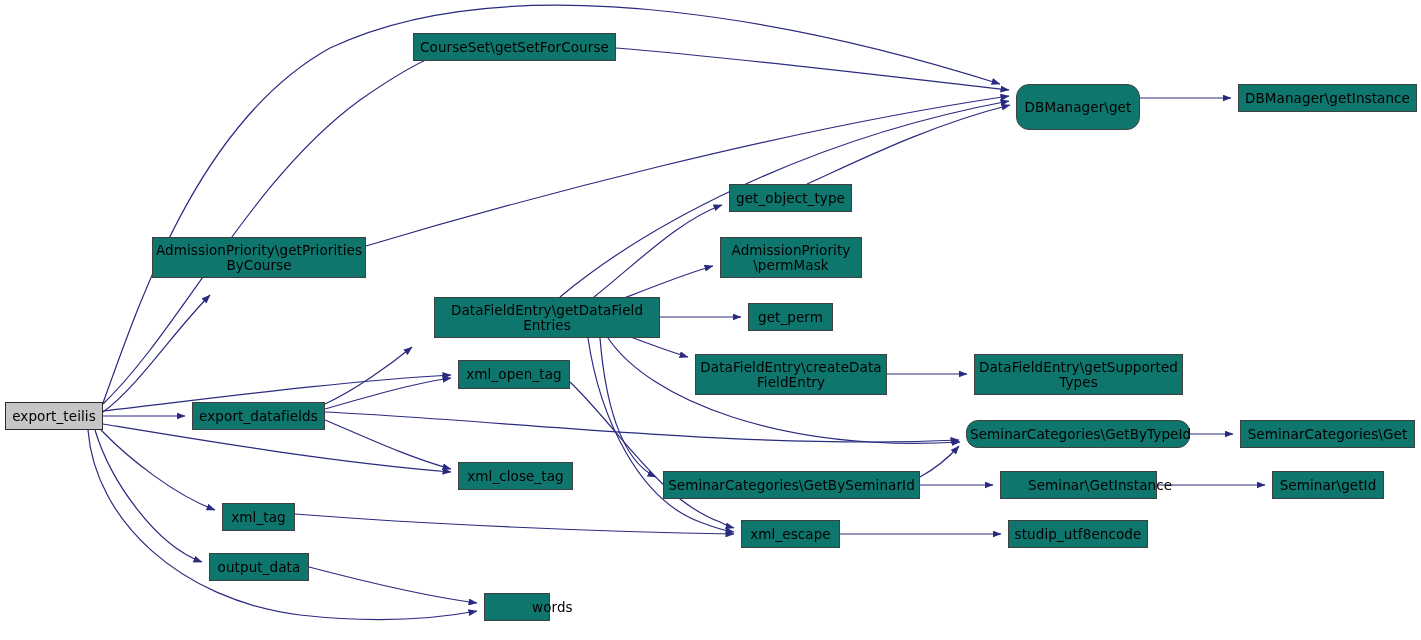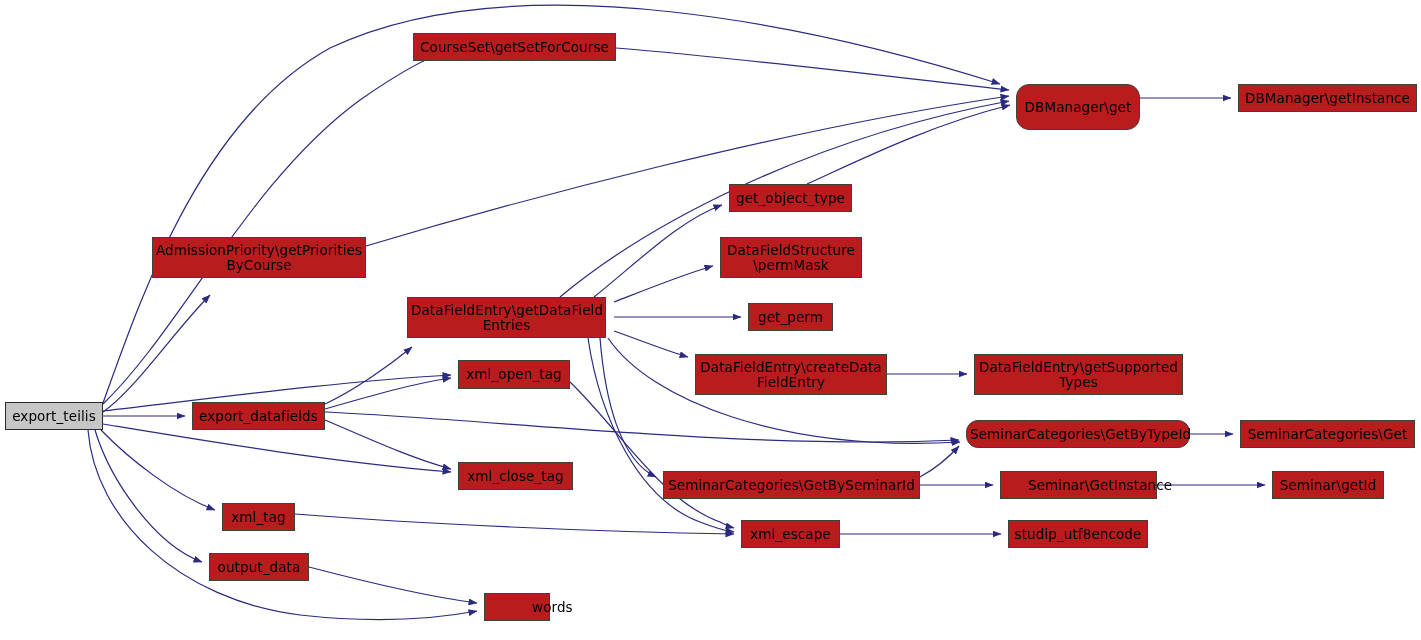--- a/index.html
+++ b/index.html
@@ -19,21 +19,21 @@
     position: absolute;
     left: 0;
     top: 0;
     width: 1421px;
     height: 640px;
   }
   .node {
     position: absolute;
     box-sizing: border-box;
     border: 1px solid #404040;
-    background: #b91c1c;
+    background: #0f766e;
     color: #000000;
     font-size: 13.5px;
     line-height: 15px;
     display: flex;
     align-items: center;
     justify-content: center;
     text-align: center;
     white-space: pre-line;
     letter-spacing: 0.1px;
   }
@@ -96,23 +96,23 @@
       </g>
   </svg>
   <div id="nodes-group">
       <div class="node root" style="left: 5px; top: 402px; width: 98px; height: 28px;"><span class="node-label">export_teilis</span></div>
       <div class="node" style="left: 413px; top: 33px; width: 203px; height: 28px;"><span class="node-label">CourseSet\getSetForCourse</span></div>
       <div class="node" style="left: 1016px; top: 84px; width: 124px; height: 46px; border-radius: 13px;"><span class="node-label">DBManager\get</span></div>
       <div class="node" style="left: 1238px; top: 84px; width: 179px; height: 28px;"><span class="node-label">DBManager\getInstance</span></div>
       <div class="node" style="left: 152px; top: 237px; width: 214px; height: 41px;"><span class="node-label">AdmissionPriority\getPriorities
 ByCourse</span></div>
       <div class="node" style="left: 729px; top: 184px; width: 123px; height: 28px;"><span class="node-label">get_object_type</span></div>
-      <div class="node" style="left: 720px; top: 237px; width: 142px; height: 41px;"><span class="node-label">DataFieldStructure
+      <div class="node" style="left: 720px; top: 237px; width: 142px; height: 41px;"><span class="node-label">AdmissionPriority
 \permMask</span></div>
-      <div class="node" style="left: 407px; top: 297px; width: 199px; height: 41px; align-items: center;"><span class="node-label">DataFieldEntry\getDataField
+      <div class="node" style="left: 434px; top: 297px; width: 226px; height: 41px; align-items: center;"><span class="node-label">DataFieldEntry\getDataField
 Entries</span></div>
       <div class="node" style="left: 748px; top: 303px; width: 85px; height: 28px;"><span class="node-label">get_perm</span></div>
       <div class="node" style="left: 695px; top: 354px; width: 192px; height: 41px;"><span class="node-label">DataFieldEntry\createData
 FieldEntry</span></div>
       <div class="node" style="left: 974px; top: 354px; width: 209px; height: 41px;"><span class="node-label">DataFieldEntry\getSupported
 Types</span></div>
       <div class="node" style="left: 458px; top: 360px; width: 112px; height: 29px;"><span class="node-label">xml_open_tag</span></div>
       <div class="node" style="left: 192px; top: 402px; width: 133px; height: 28px;"><span class="node-label">export_datafields</span></div>
       <div class="node" style="left: 966px; top: 420px; width: 224px; height: 28px; border-radius: 12px;"><span class="node-label">SeminarCategories\GetByTypeId</span></div>
       <div class="node" style="left: 1240px; top: 420px; width: 175px; height: 28px;"><span class="node-label">SeminarCategories\Get</span></div>

